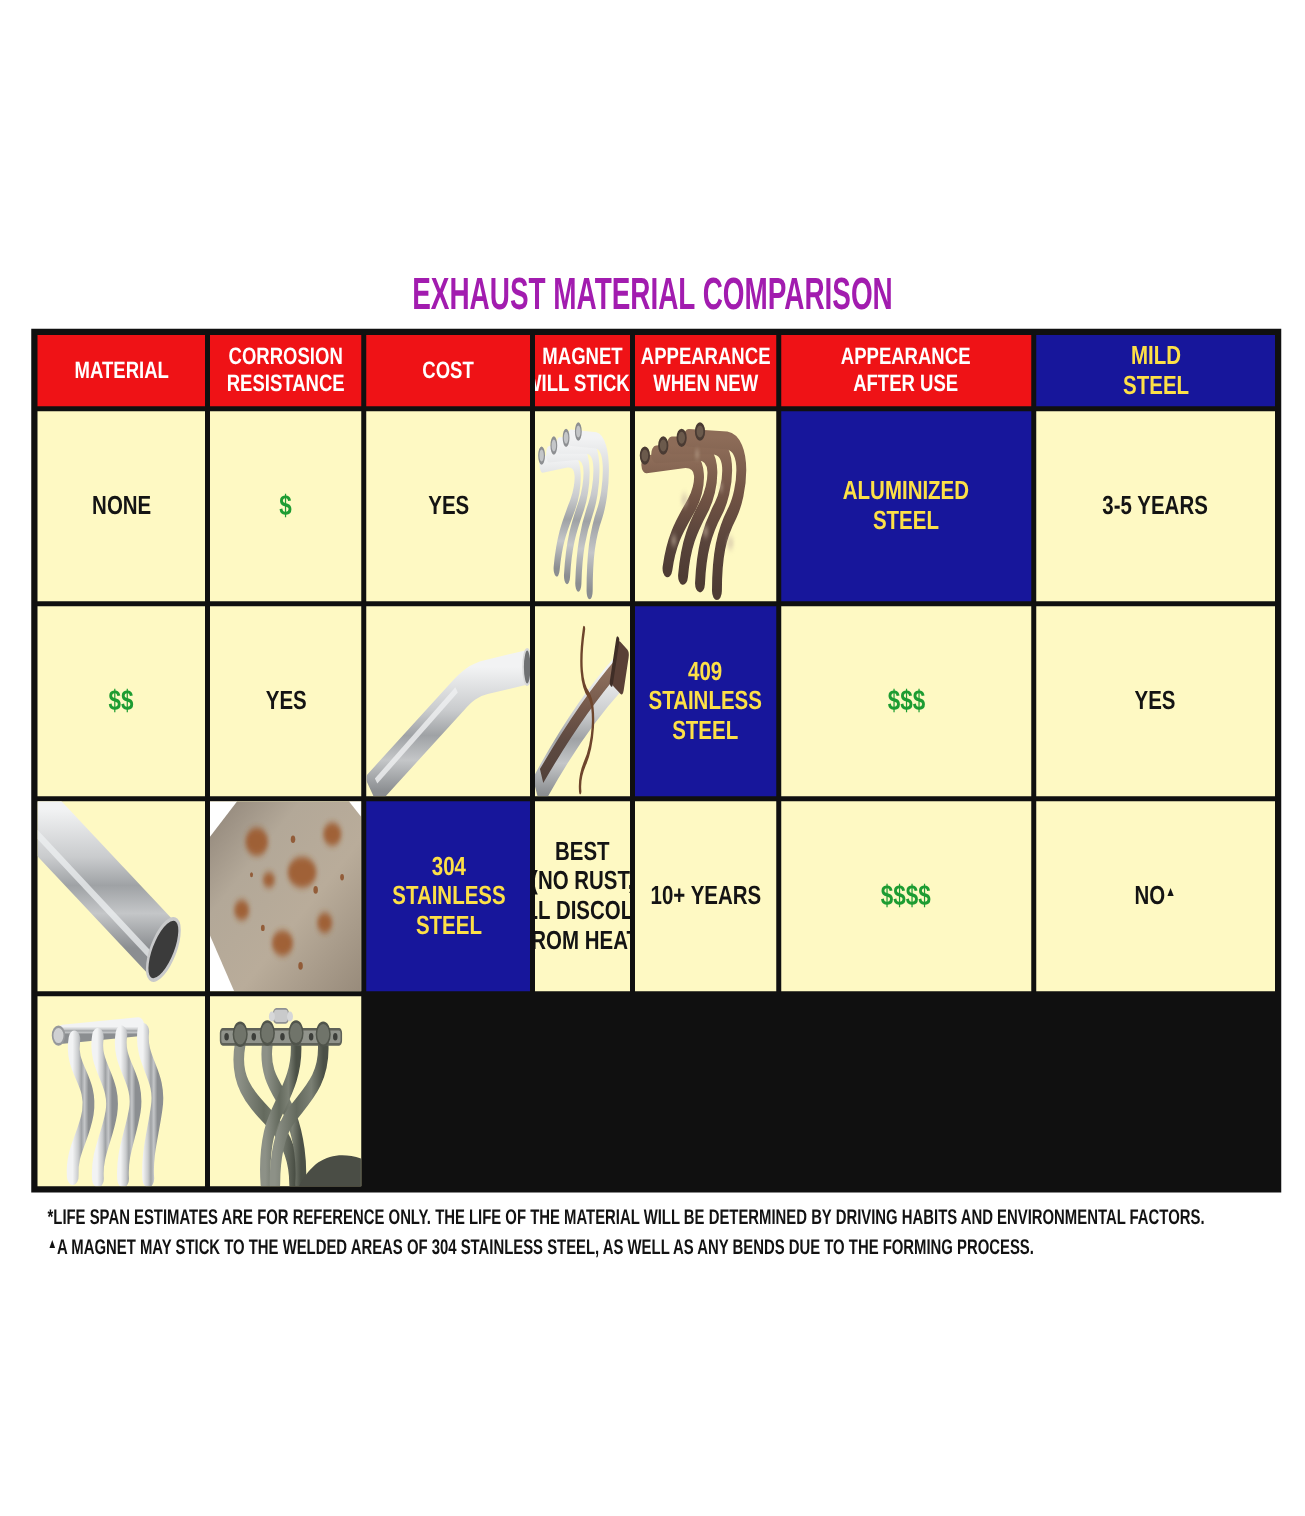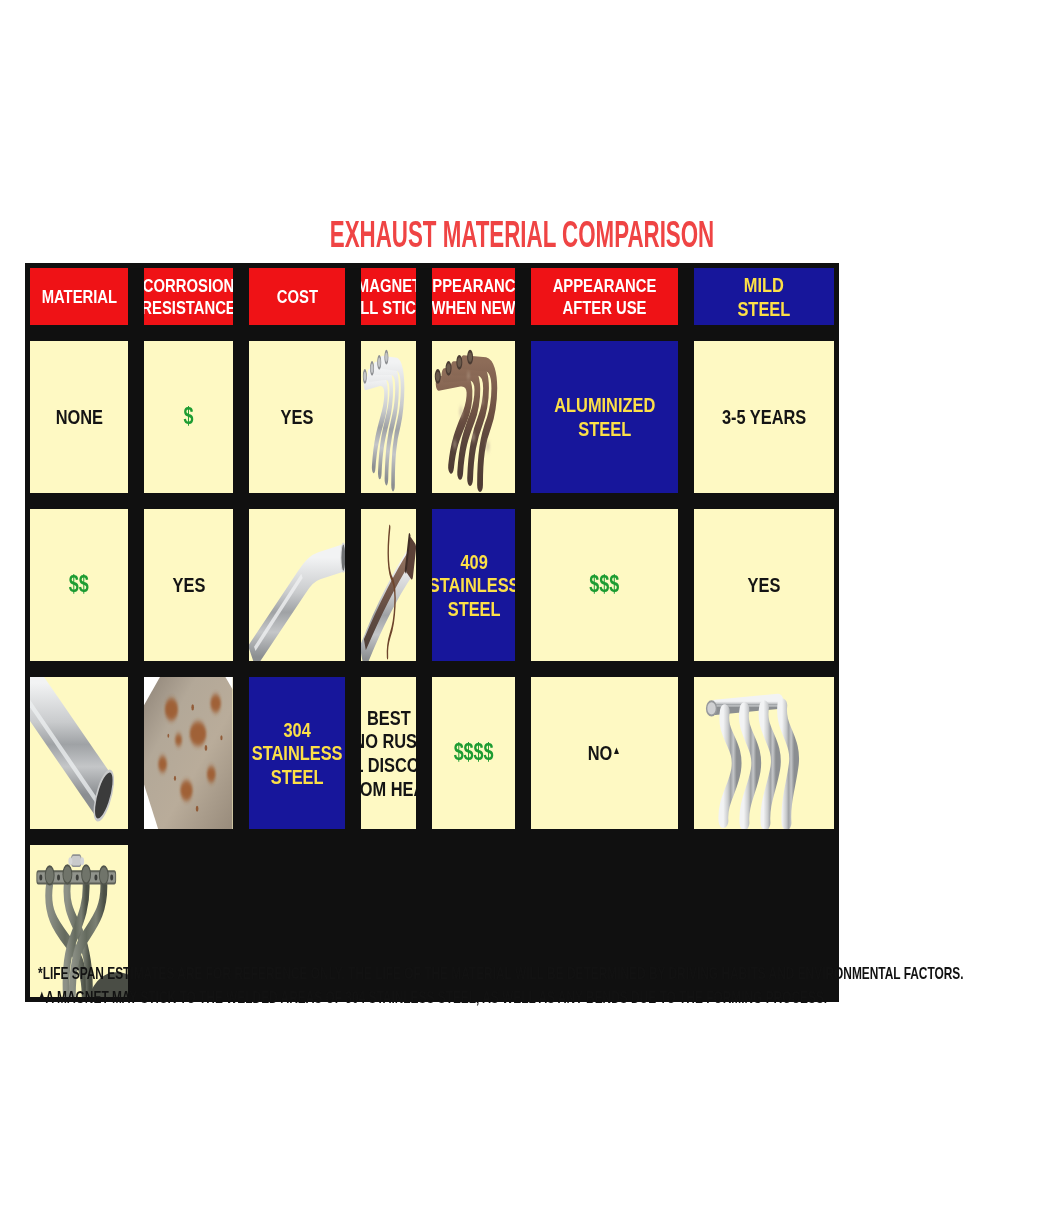--- a/index.html
+++ b/index.html
@@ -12,40 +12,40 @@
     font-weight:bold;
     color:#141414;
     overflow:hidden;
   }
   .title{
     position:absolute;
     top:214px; left:0; width:100%;
     text-align:center;
     font-size:36px;
     letter-spacing:0px;
-    color:#ef4444;
+    color:#a21caf;
   }
   .cond{
     display:inline-block;
     transform:scaleX(0.78);
     white-space:pre;
     text-align:center;
     line-height:1.12;
   }
   .title .cond{transform:scaleX(0.62); line-height:1;}
   .comp-table{
     position:absolute;
     left:25px; top:263px;
-    width:814px;
+    width:1000px;
     box-sizing:border-box;
     background:#101010;
     display:grid;
     grid-template-columns:139fr 125fr 136fr 78fr 117fr 207fr 198fr;
     grid-template-rows:57px 152px 152px 152px 152px;
-    gap:16px;
+    gap:4px;
     padding:5px;
   }
   .cell{
     background:#fef9c3;
     display:flex;
     align-items:center;
     justify-content:center;
     font-size:21px;
     overflow:hidden;
   }
@@ -286,20 +286,23 @@
         <span class="cond">304
 STAINLESS
 STEEL</span>
       </div>
     <div class="cell">
         <span class="cond">BEST
 (NO RUST,
 WILL DISCOLOR
 FROM HEAT)</span>
       </div>
+    <div class="cell">
+        <span class="cond">10+ YEARS</span>
+      </div>
     <div class="cell cost">
         <span class="cond">$$$$</span>
       </div>
     <div class="cell">
         <span class="cond"><span>NO</span><sup class="tri">▲</sup></span>
       </div>
     <div class="cell photo">
       <svg viewBox="0 0 200 150" preserveAspectRatio="none" role="img">
         <path d="M30 30 L120 24" fill="none" stroke="url(#gradSteel)" stroke-width="15" stroke-linecap="round"></path>
         <circle cx="25" cy="31" r="7" fill="#cfd0d2" stroke="#97999c" stroke-width="2"></circle>

